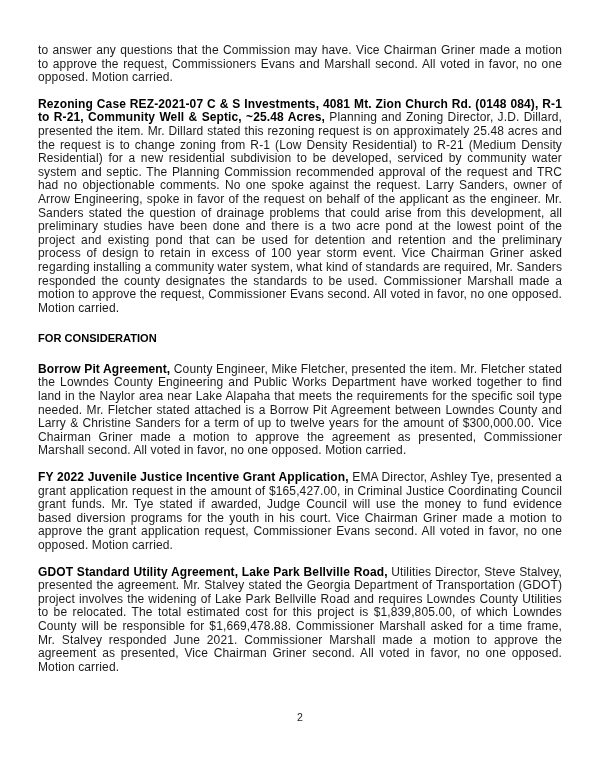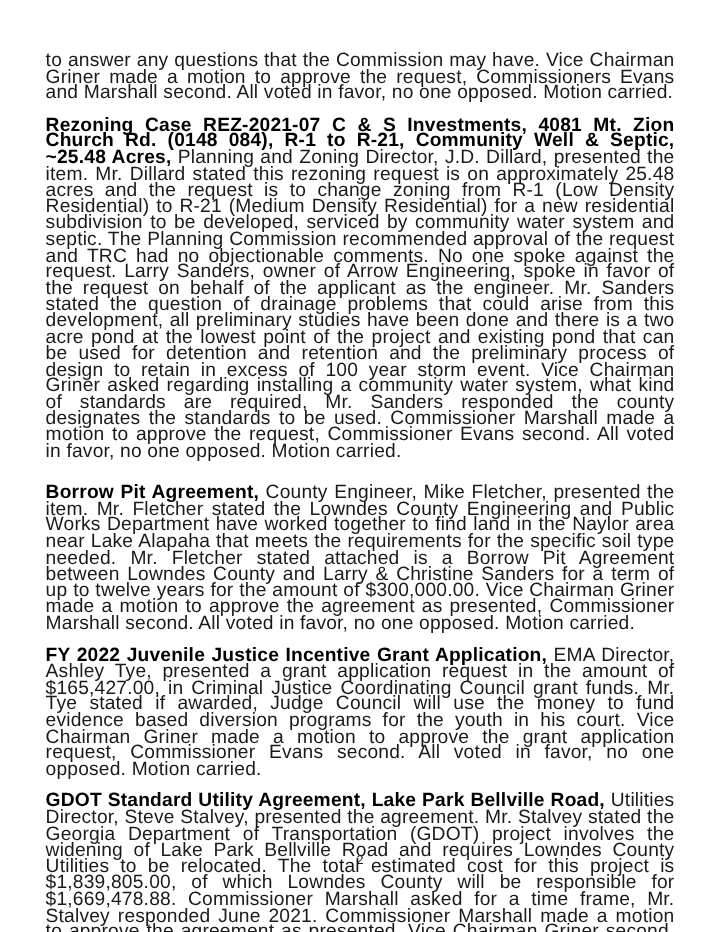--- a/index.html
+++ b/index.html
@@ -23,21 +23,21 @@
     background: #ffffff;
   }
   .content {
     position: absolute;
     left: 38px;
     top: 44px;
     width: 524px;
   }
   p.para {
     margin: 0 0 13px 0;
-    font-size: 16px;
+    font-size: 12px;
     line-height: 13.6px;
     text-align: justify;
     text-justify: inter-word;
     letter-spacing: 0.01em;
     color: #1a1a1a;
   }
   p.para:last-child { margin-bottom: 17px; }
   .b { font-weight: bold; color: #000; }
   h2.section-head {
     margin: 0 0 13px 0;
@@ -64,20 +64,21 @@
 <div class="page">
 
   <div class="content">
 
     <p class="para">to answer any questions that the Commission may have.  Vice Chairman Griner made a motion to approve the request, Commissioners Evans and Marshall second.  All voted in favor, no one opposed.  Motion carried.</p>
 
     <p class="para"><span class="b">Rezoning Case REZ-2021-07 C &amp; S Investments, 4081 Mt. Zion Church Rd. (0148 084), R-1 to R-21, Community Well &amp; Septic, ~25.48 Acres,</span><span> Planning and Zoning Director, J.D. Dillard, presented the item.  Mr. Dillard stated this rezoning request is on approximately 25.48 acres and the request is to change zoning from R-1 (Low Density Residential) to R-21 (Medium Density Residential) for a new residential subdivision to be developed, serviced by community water system and septic.  The Planning Commission recommended approval of the request and TRC had no objectionable comments.  No one spoke against the request.  Larry Sanders, owner of Arrow Engineering, spoke in favor of the request on behalf of the applicant as the engineer.  Mr. Sanders stated the question of drainage problems that could arise from this development, all preliminary studies have been done and there is a two acre pond at the lowest point of the project and existing pond that can be used for detention and retention and the preliminary process of design to retain in excess of 100 year storm event.  Vice Chairman Griner asked regarding installing a community water system, what kind of standards are required, Mr. Sanders responded the county designates the standards to be used.  Commissioner Marshall made a motion to approve the request, Commissioner Evans second.  All voted in favor, no one opposed.  Motion carried.</span></p>
 
     <div class="spacer-sm"></div>
 
+    <h2 class="section-head">FOR CONSIDERATION</h2>
 
     <div class="spacer-sm"></div>
 
     <p class="para"><span class="b">Borrow Pit Agreement,</span><span> County Engineer, Mike Fletcher, presented the item.  Mr. Fletcher stated the Lowndes County Engineering and Public Works Department have worked together to find land in the Naylor area near Lake Alapaha that meets the requirements for the specific soil type needed.  Mr. Fletcher stated attached is a Borrow Pit Agreement between Lowndes County and Larry &amp; Christine Sanders for a term of up to twelve years for the amount of $300,000.00.  Vice Chairman Griner made a motion to approve the agreement as presented, Commissioner Marshall second.  All voted in favor, no one opposed.  Motion carried.</span></p>
 
     <p class="para"><span class="b">FY 2022 Juvenile Justice Incentive Grant Application,</span><span> EMA Director, Ashley Tye, presented a grant application request in the amount of $165,427.00, in Criminal Justice Coordinating Council grant funds.  Mr. Tye stated if awarded, Judge Council will use the money to fund evidence based diversion programs for the youth in his court.  Vice Chairman Griner made a motion to approve the grant application request, Commissioner Evans second.  All voted in favor, no one opposed.  Motion carried.</span></p>
 
     <p class="para"><span class="b">GDOT Standard Utility Agreement, Lake Park Bellville Road,</span><span> Utilities Director, Steve Stalvey, presented the agreement.  Mr. Stalvey stated the Georgia Department of Transportation (GDOT) project involves the widening of Lake Park Bellville Road and requires Lowndes County Utilities to be relocated.  The total estimated cost for this project is $1,839,805.00, of which Lowndes County will be responsible for $1,669,478.88.  Commissioner Marshall asked for a time frame, Mr. Stalvey responded June 2021.  Commissioner Marshall made a motion to approve the agreement as presented, Vice Chairman Griner second.  All voted in favor, no one opposed.  Motion carried.</span></p>
 
   </div>

